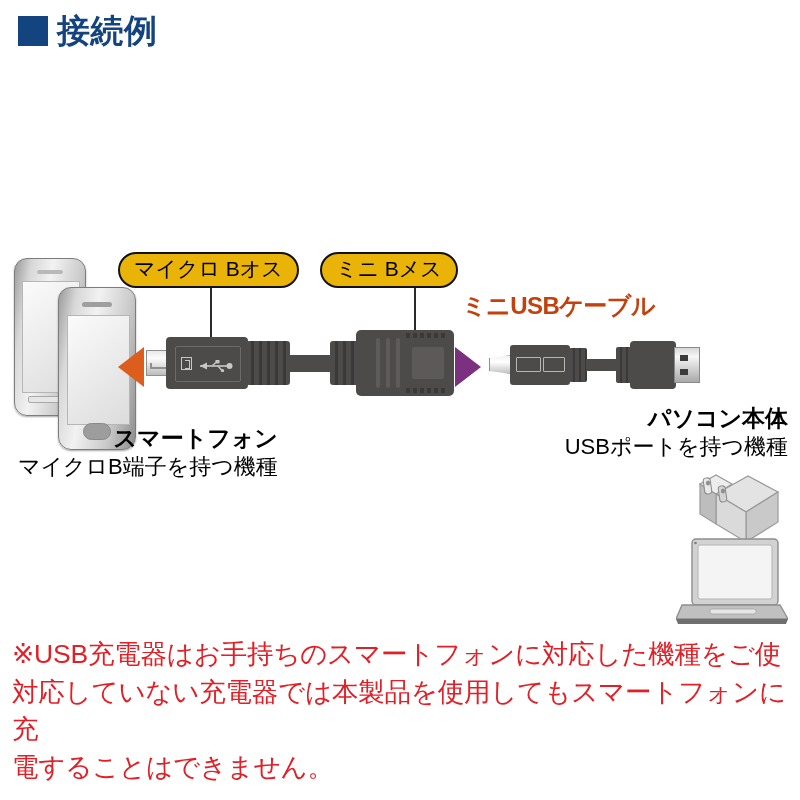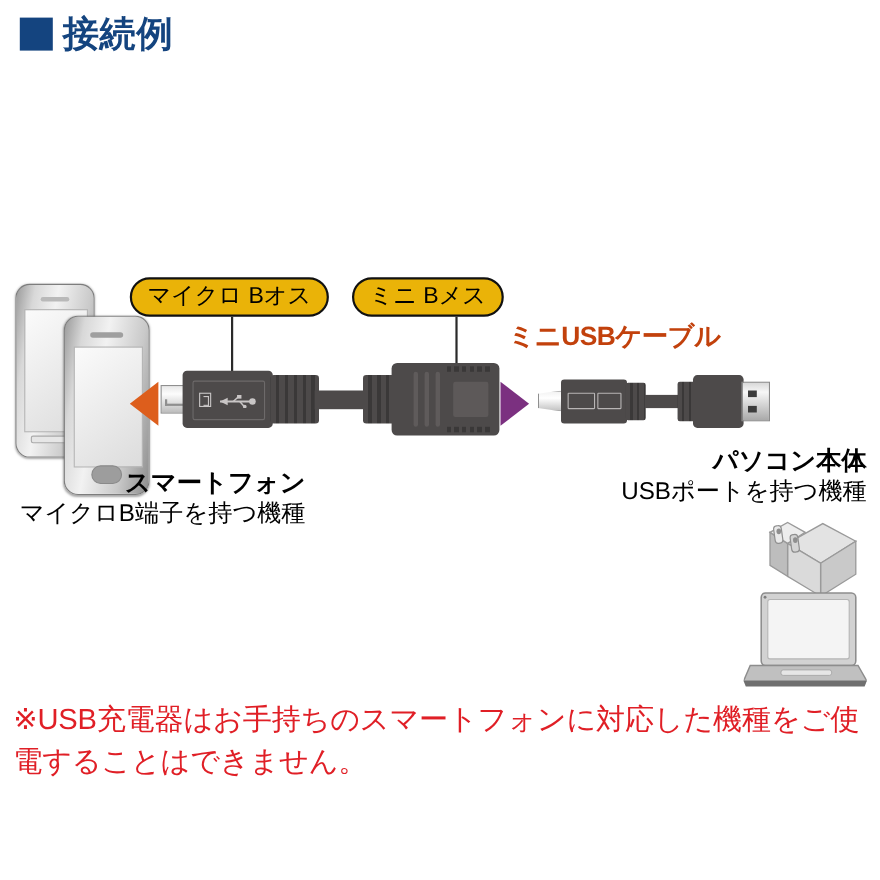--- a/index.html
+++ b/index.html
@@ -512,16 +512,17 @@
     <div class="cap-reg">マイクロB端子を持つ機種</div>
   </div>
 
   <div class="caption caption-right">
     <div class="cap-bold">パソコン本体</div>
     <div class="cap-reg">USBポートを持つ機種</div>
   </div>
 
   <div class="note">
     <p>※USB充電器はお手持ちのスマートフォンに対応した機種をご使</p>
+    <p>対応していない充電器では本製品を使用してもスマートフォンに充</p>
     <p>電することはできません。</p>
   </div>
 
 </div>
 
 </body></html>

